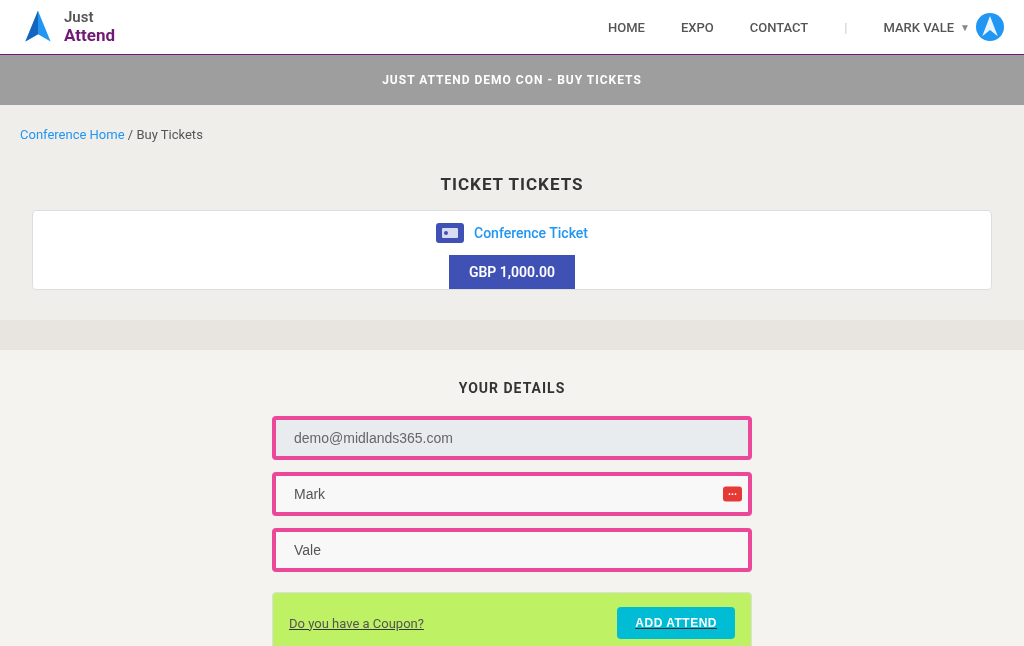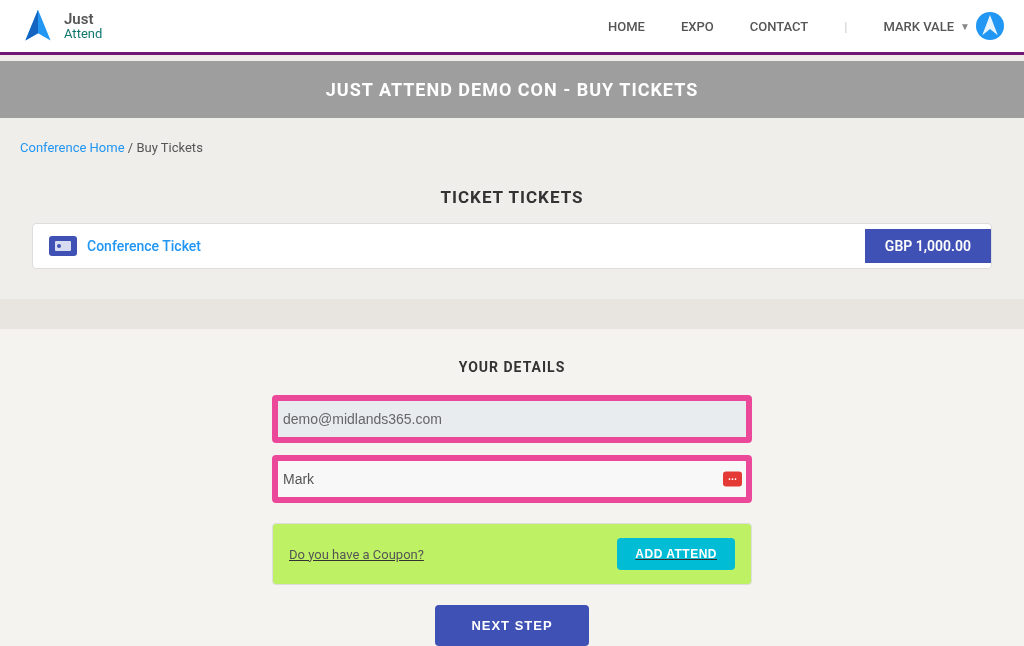--- a/index.html
+++ b/index.html
@@ -6,38 +6,38 @@
     body { font-family: -apple-system, BlinkMacSystemFont, 'Segoe UI', Roboto, sans-serif; background: #f0eeeb; color: #333; }
 
     
     .navbar {
       background: #fff;
       display: flex;
       align-items: center;
       justify-content: space-between;
       padding: 0 20px;
       height: 55px;
-      border-bottom: 3px solid #701a75;
+      border-bottom: 1px solid #701a75;
     }
     .navbar-logo {
       display: flex;
       align-items: center;
       gap: 8px;
     }
     .logo-icon {
       width: 36px;
       height: 36px;
     }
     .logo-text {
       display: flex;
       flex-direction: column;
       line-height: 1.1;
     }
     .logo-just { color: #555; font-weight: 600; font-size: 15px; }
-    .logo-attend { color: #0f766e; font-weight: 400; font-size: 13px; }
+    .logo-attend { color: #701a75; font-weight: 700; font-size: 17px; }
     .navbar-links {
       display: flex;
       align-items: center;
       gap: 36px;
       font-size: 13px;
       color: #555;
     }
     .navbar-links a {
       text-decoration: none;
       color: #555;
@@ -58,24 +58,23 @@
       height: 28px;
     }
     .caret { font-size: 10px; color: #888; }
 
     
     .page-banner {
       background: #9e9e9e;
       color: #fff;
       text-align: center;
       padding: 18px 20px;
-      font-size: 18px;
+      font-size: 12px;
       font-weight: 700;
       letter-spacing: 1px;
-      margin-top: 6px;
     }
 
     
     .breadcrumb {
       padding: 22px 20px;
       font-size: 13px;
       color: #555;
       background: #f0eeeb;
     }
     .breadcrumb a {
@@ -98,20 +97,21 @@
     }
     .ticket-row {
       display: flex;
       align-items: center;
       background: #fff;
       border: 1px solid #ddd;
       border-radius: 4px;
       max-width: 960px;
       margin: 0 auto;
       overflow: hidden;
+      flex-direction: column;
     }
     .ticket-row-left {
       display: flex;
       align-items: center;
       flex: 1;
       padding: 12px 16px;
       gap: 10px;
     }
     .ticket-icon-wrap {
       background: #3f51b5;
@@ -156,22 +156,22 @@
       letter-spacing: 1px;
       margin-bottom: 20px;
       color: #333;
     }
     .form-group {
       max-width: 480px;
       margin: 0 auto 12px;
     }
     .form-input {
       width: 100%;
-      padding: 10px 5px;
-      border: 6px solid #ec4899;
+      padding: 10px 18px;
+      border: 4px solid #ec4899;
       border-radius: 4px;
       font-size: 14px;
       background: #f8f8f8;
       color: #555;
       outline: none;
       position: relative;
     }
     .form-input-wrapper {
       position: relative;
     }
@@ -309,20 +309,23 @@
       <input class="form-input" type="email" value="demo@midlands365.com" readonly="" style="background: rgb(232, 236, 239); color: rgb(102, 102, 102);">
     </div>
 
     <div class="form-group">
       <div class="form-input-wrapper">
         <input class="form-input" type="text" value="Mark" style="">
         <span class="input-warning-icon">···</span>
       </div>
     </div>
 
+    <div class="form-group">
+      <input class="form-input" type="text" value="Vale" style="">
+    </div>
 
     <div class="coupon-row">
       <span class="coupon-label">Do you have a Coupon?</span>
       <button class="add-coupon-btn">ADD ATTEND</button>
     </div>
 
     <div class="next-step-wrap">
       <button class="next-step-btn">NEXT STEP</button>
     </div>
   </div>

